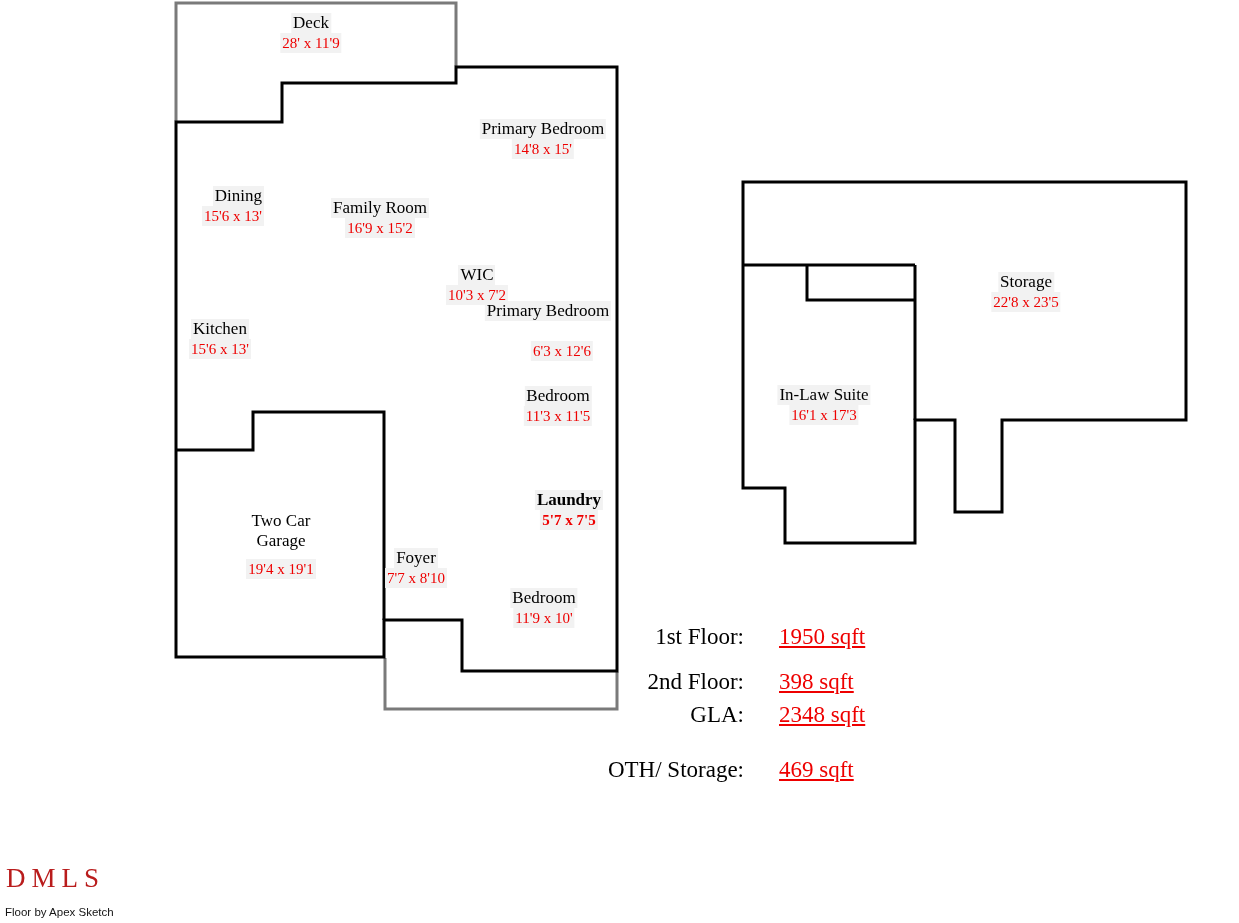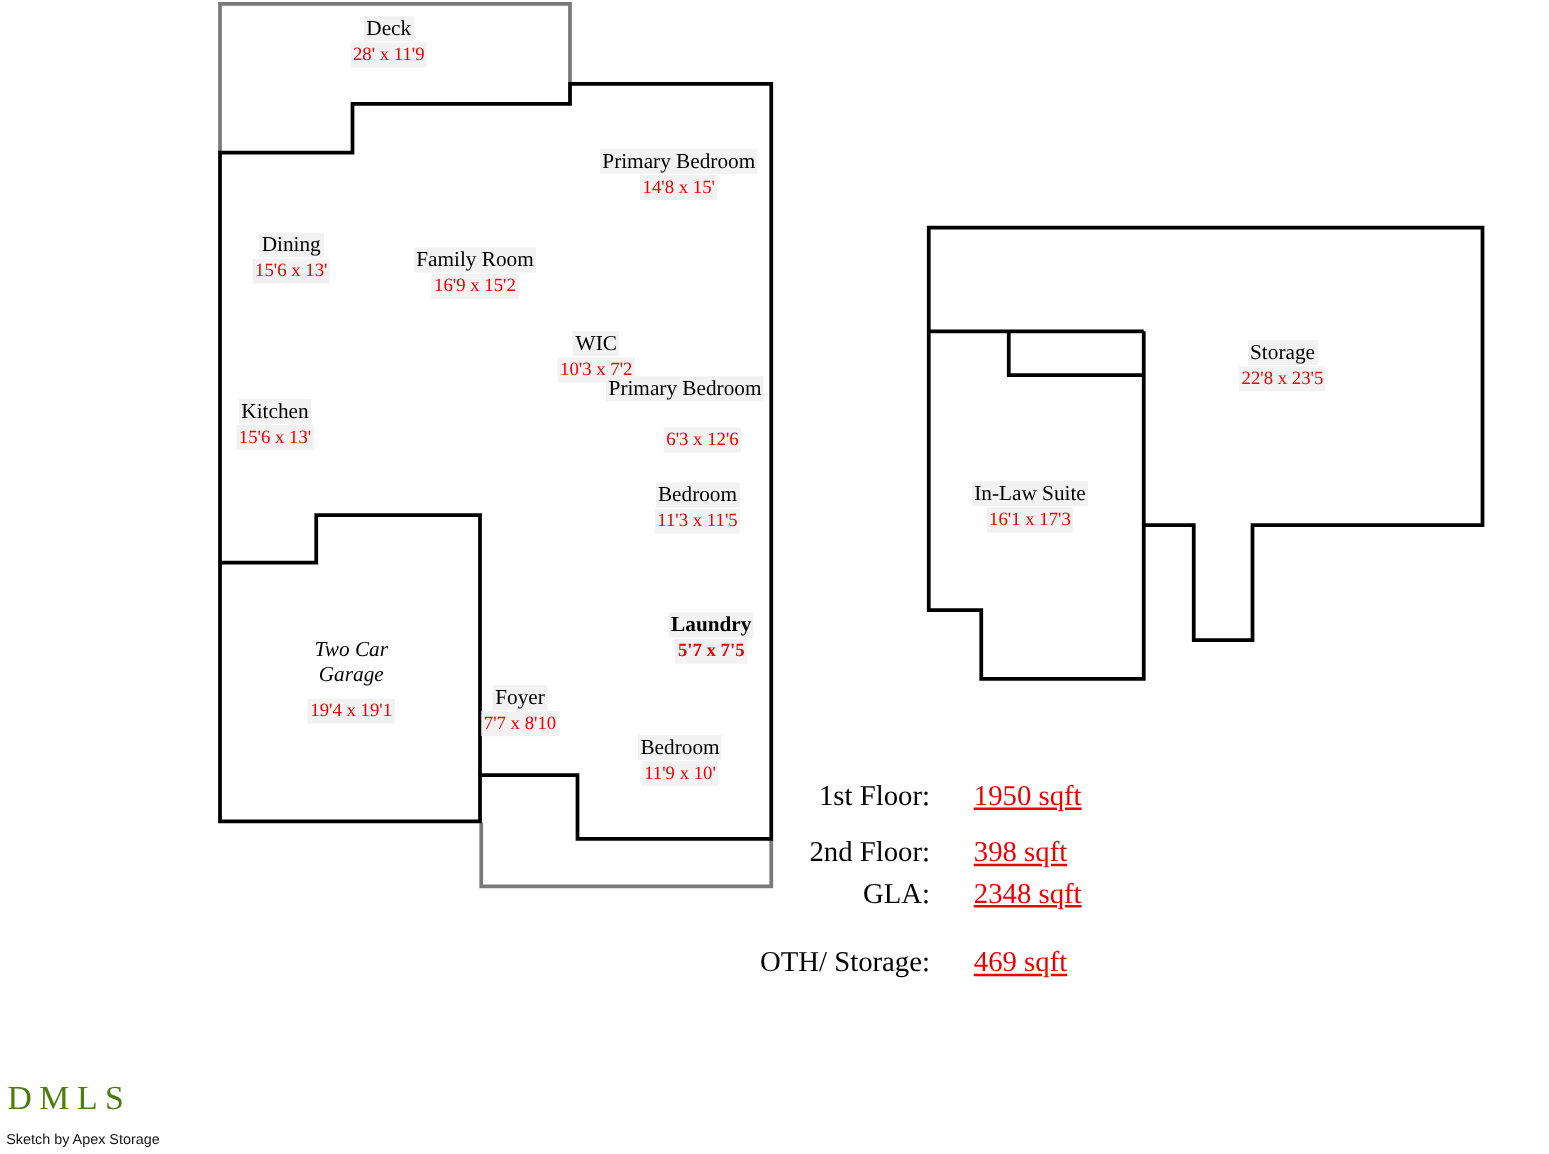--- a/index.html
+++ b/index.html
@@ -20,21 +20,21 @@
     white-space:nowrap;
   }
   .room .txt{
     display:inline-block;
     background:#f2f2f2;
     padding:0 2px;
   }
   .room .name{font-size:17px;color:#000000;}
   .room .dims{font-size:15px;color:#ee0000;}
   .room.wrap{white-space:normal;width:92px;}
-  .room.wrap .name{line-height:17px;font-style:italic;}
+  .room.wrap .name{line-height:17px;}
   .room.wrap .dims{display:inline-block;margin-top:8px;}
   
   .arearow{
     position:absolute;
     left:400px;
     width:560px;
     font-size:23px;
     white-space:nowrap;
   }
   .arearow .alabel{
@@ -50,21 +50,21 @@
     text-decoration:underline;
   }
   
   .dmls{
     position:absolute;
     left:6px;top:863px;
     font-family:"Liberation Serif", serif;
     font-size:27px;
     font-weight:400;
     letter-spacing:6px;
-    color:#4d7c0f;
+    color:#b91c1c;
   }
   .credit{
     position:absolute;
     left:5px;top:906px;
     font-family:"Liberation Sans", sans-serif;
     font-size:11.5px;
     color:#141414;
   }
 </style>
 </head>
@@ -89,21 +89,21 @@
   <div class="room" style="left:311px;top:13px;">
     <span class="txt name">Deck</span><br>
     <span class="txt dims">28' x 11'9</span>
   </div>
 
   <div class="room" style="left:543px;top:119px;">
     <span class="txt name">Primary Bedroom</span><br>
     <span class="txt dims">14'8 x 15'</span>
   </div>
 
-  <div class="room" style="left:233px;top:186px;">
+  <div class="room" style="left:233px;top:186px;text-align:right;">
     <span class="txt name">Dining</span><br>
     <span class="txt dims">15'6 x 13'</span>
   </div>
 
   <div class="room" style="left:380px;top:198px;">
     <span class="txt name">Family Room</span><br>
     <span class="txt dims">16'9 x 15'2</span>
   </div>
 
   <div class="room" style="left:477px;top:265px;">
@@ -163,15 +163,15 @@
     <span class="alabel">2nd Floor:</span><span class="avalue">398 sqft</span>
   </div>
   <div class="arearow" style="top:702px;">
     <span class="alabel">GLA:</span><span class="avalue">2348 sqft</span>
   </div>
   <div class="arearow" style="top:757px;">
     <span class="alabel">OTH/ Storage:</span><span class="avalue">469 sqft</span>
   </div>
 
   <div class="dmls">DMLS</div>
-  <div class="credit">Sketch by Apex Storage</div>
+  <div class="credit">Floor by Apex Sketch</div>
 
 </div>
 
 </body></html>

